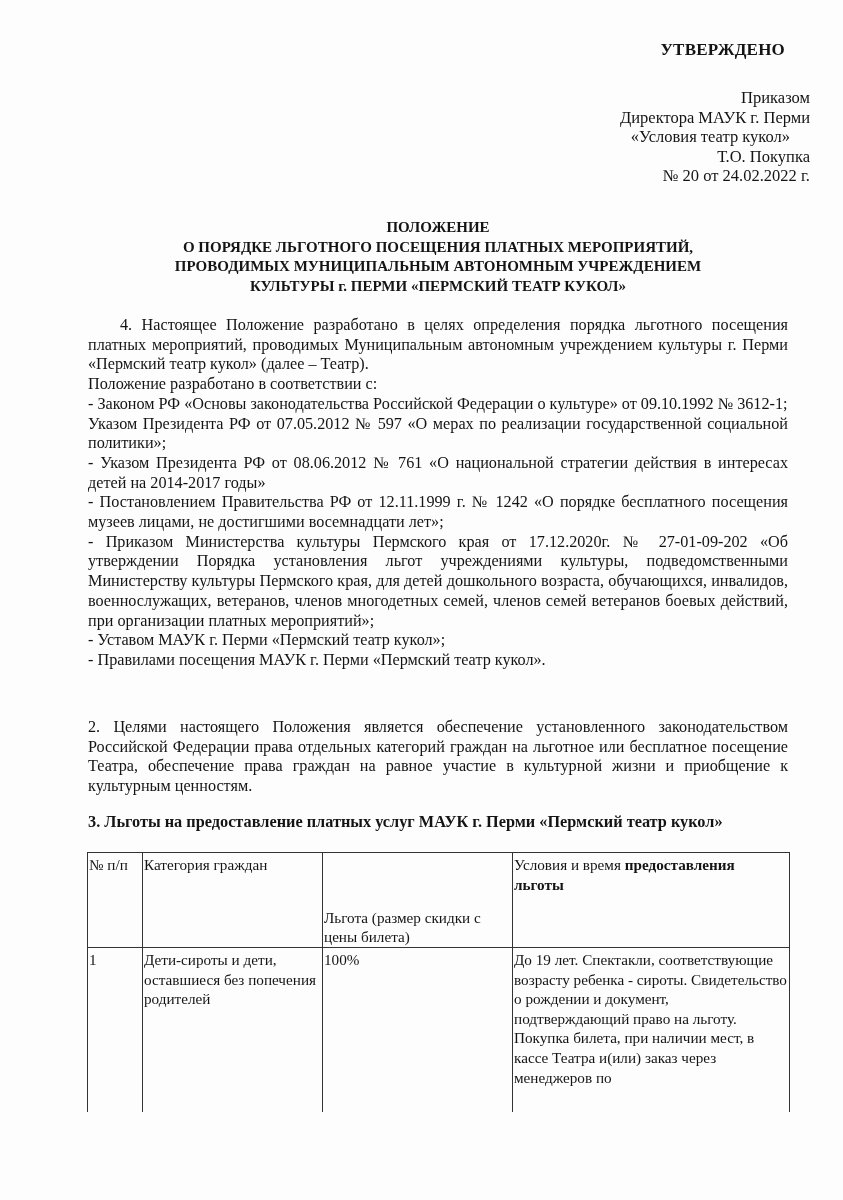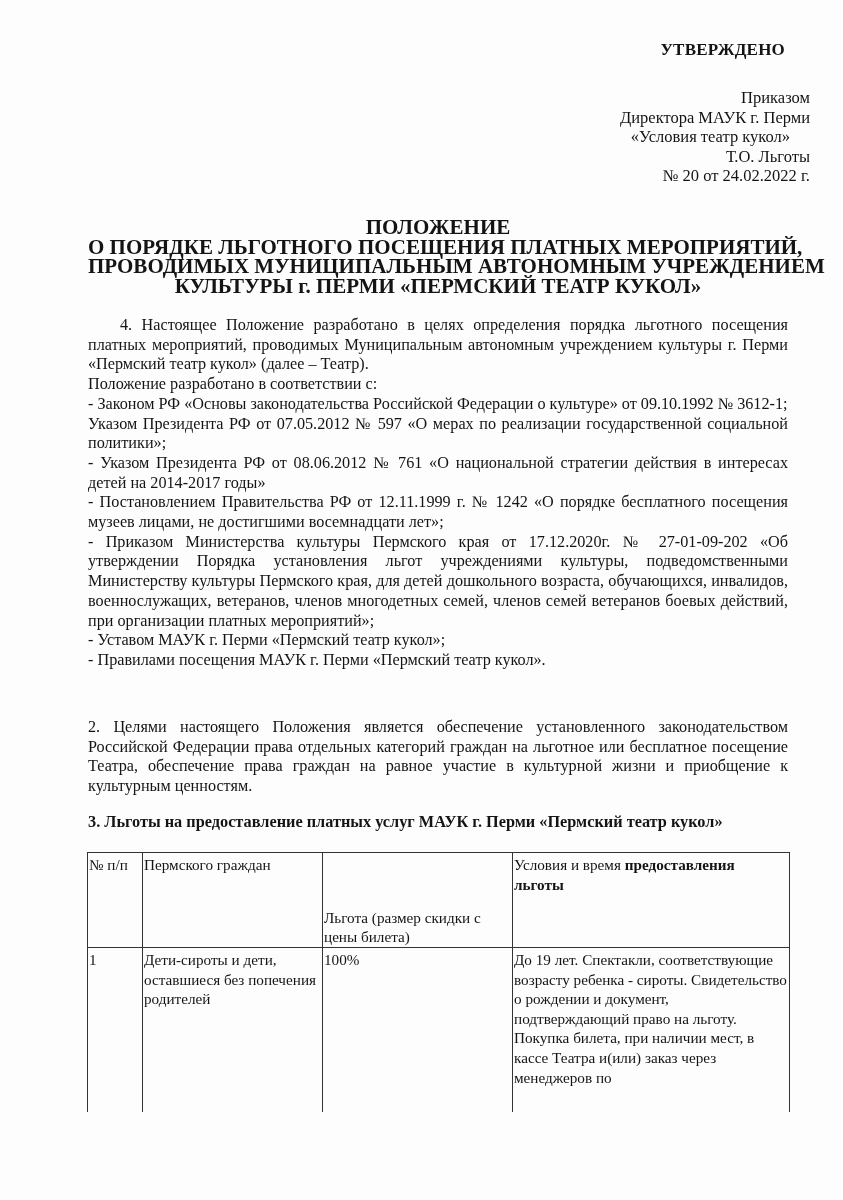--- a/index.html
+++ b/index.html
@@ -20,21 +20,21 @@
   }
   .approval-block div { white-space: nowrap; }
   .ab-l1 { padding-right: 0px; }
   .ab-l2 { padding-right: 0px; }
   .ab-l3 { padding-right: 20px; }
   .ab-l4 { padding-right: 0px; }
   .ab-l5 { padding-right: 0px; }
 
   .title {
     position: absolute; top: 218px; left: 88px; width: 700px;
-    text-align: center; font-weight: bold; font-size: 21px; line-height: 19.5px;
+    text-align: center; font-weight: bold; font-size: 15px; line-height: 19.5px;
   }
   .title div { white-space: nowrap; }
 
   .body-text {
     position: absolute; left: 88px; width: 700px;
     font-size: 16.2px; line-height: 19.7px;
   }
   .body-text p { margin: 0; text-align: justify; text-align-last: left; }
   .p1 { top: 316px; }
   .p1 .first { text-indent: 32px; }
@@ -67,21 +67,21 @@
 <body>
 
 <div class="page">
 
   <div class="approved">УТВЕРЖДЕНО</div>
 
   <div class="approval-block">
     <div class="ab-l1">Приказом</div>
     <div class="ab-l2">Директора МАУК г. Перми</div>
     <div class="ab-l3">«Условия театр кукол»</div>
-    <div class="ab-l4">Т.О. Льготы</div>
+    <div class="ab-l4">Т.О. Покупка</div>
     <div class="ab-l5">№ 20 от 24.02.2022 г.</div>
   </div>
 
   <div class="title">
     <div>ПОЛОЖЕНИЕ</div>
     <div>О ПОРЯДКЕ ЛЬГОТНОГО ПОСЕЩЕНИЯ ПЛАТНЫХ МЕРОПРИЯТИЙ,</div>
     <div>ПРОВОДИМЫХ МУНИЦИПАЛЬНЫМ АВТОНОМНЫМ УЧРЕЖДЕНИЕМ</div>
     <div>КУЛЬТУРЫ г. ПЕРМИ «ПЕРМСКИЙ ТЕАТР КУКОЛ»</div>
   </div>
 
@@ -100,21 +100,21 @@
   <div class="body-text p2">
     <p>2. Целями настоящего Положения является обеспечение установленного законодательством Российской Федерации права отдельных категорий граждан на льготное или бесплатное посещение Театра, обеспечение права граждан на равное участие в культурной жизни и приобщение к культурным ценностям.</p>
   </div>
 
   <div class="section3">3. Льготы на предоставление платных услуг МАУК г. Перми «Пермский театр кукол»</div>
 
   <table class="benefits">
     <thead>
       <tr>
         <th class="c1">№ п/п</th>
-        <th class="c2">Пермского граждан</th>
+        <th class="c2">Категория граждан</th>
         <th class="c3 hdr-c3">Льгота (размер скидки с цены билета)</th>
         <th class="c4"><span>Условия и время </span><span class="bold">предоставления льготы</span></th>
       </tr>
     </thead>
     <tbody>
       <tr>
         <td class="c1">1</td>
         <td class="c2">Дети-сироты и дети, оставшиеся без попечения родителей</td>
         <td class="c3">100%</td>
         <td class="c4">До 19 лет. Спектакли, соответствующие возрасту ребенка - сироты. Свидетельство о рождении и документ, подтверждающий право на льготу. Покупка билета, при наличии мест, в кассе Театра и(или) заказ через менеджеров по</td>

